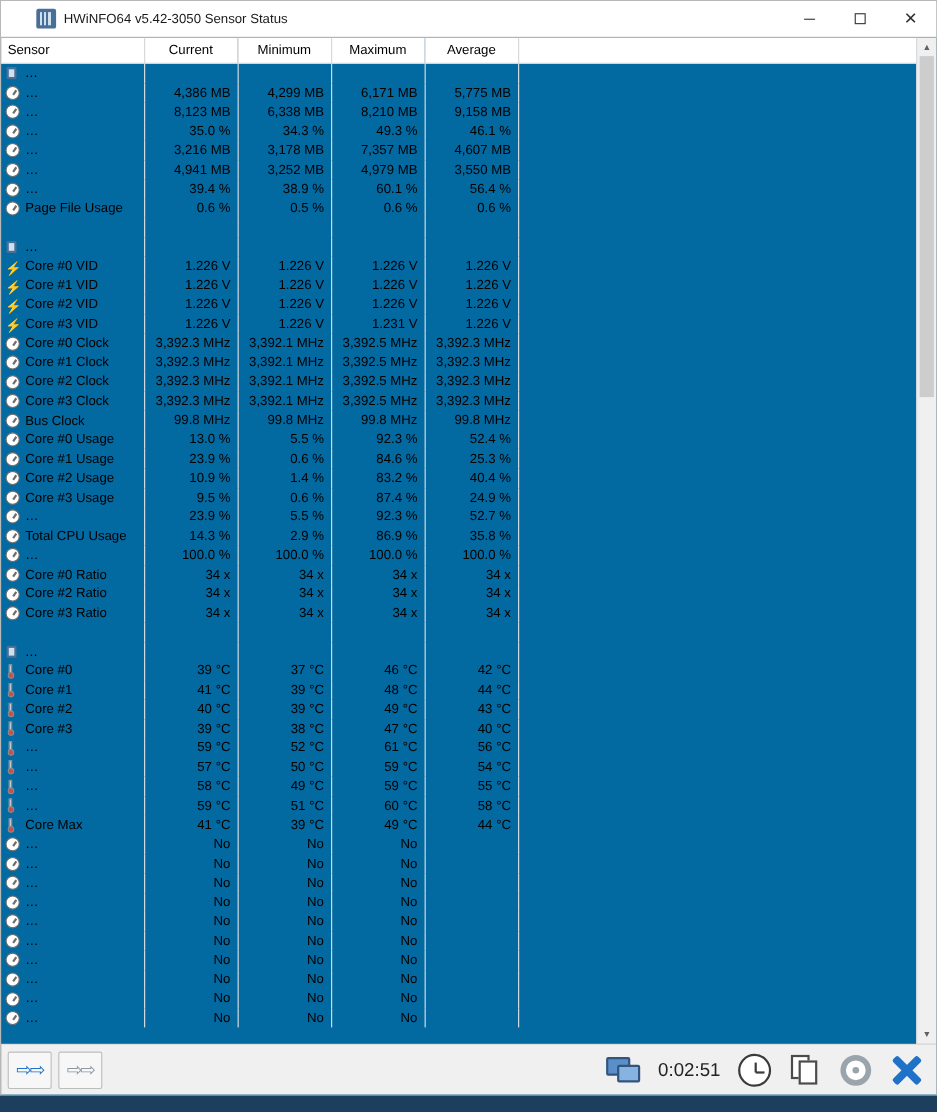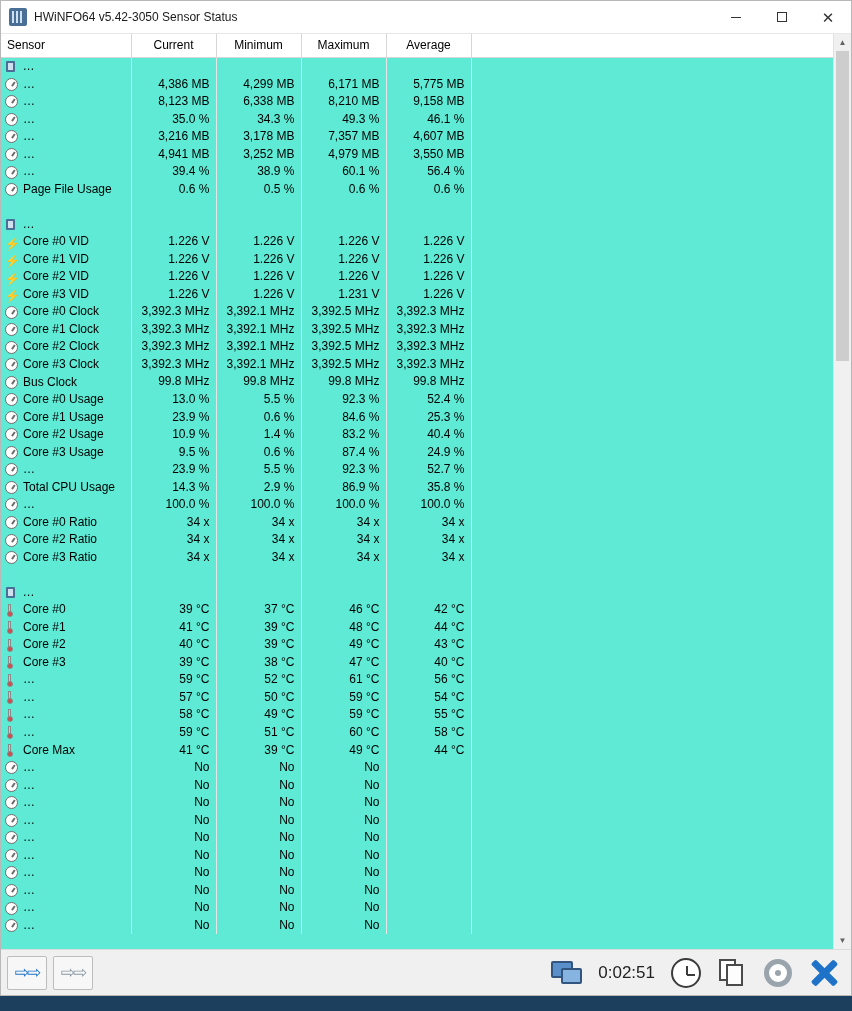--- a/index.html
+++ b/index.html
@@ -14,42 +14,42 @@
   .window{
     position:absolute;left:0;top:0;width:852px;height:996px;
     background:#ffffff;
     border:1px solid #b8b8b8;
     box-sizing:border-box;
     display:flex;flex-direction:column;
   }
   
   .titlebar{
     height:32px;flex:0 0 32px;display:flex;align-items:center;
-    background:#ffffff;border-bottom:1px solid #e8e8e8;
+    background:#ffffff;border-bottom:1px solid #e8e8e8;padding-left:24px;
   }
   .app-icon{
     width:18px;height:18px;margin-left:8px;margin-right:7px;
     background:#4a6f96;border-radius:2px;position:relative;flex:0 0 18px;
   }
   .app-icon:before{
     content:"";position:absolute;left:3px;top:3px;width:12px;height:12px;
     background:repeating-linear-gradient(90deg,#cfe0ef 0px,#cfe0ef 2px,#4a6f96 2px,#4a6f96 4px);
   }
   .title-text{font-size:12px;color:#1a1a1a;white-space:nowrap;}
   .win-buttons{margin-left:auto;display:flex;height:32px;}
   .win-btn{
     width:46px;height:32px;display:flex;align-items:center;justify-content:center;
     font-size:12px;color:#333;
   }
   .glyph-min{width:10px;height:1px;background:#333;}
   .glyph-max{width:10px;height:10px;border:1px solid #333;box-sizing:border-box;}
   .glyph-close{font-size:15px;line-height:15px;font-family:"Liberation Sans",sans-serif;}
 
   
-  .content{flex:1 1 auto;display:flex;flex-direction:column;overflow:hidden;background:#5eead4;}
+  .content{flex:1 1 auto;display:flex;flex-direction:column;overflow:hidden;background:#0369a1;}
   .table-area{flex:1 1 auto;display:flex;overflow:hidden;position:relative;}
   .grid{flex:1 1 auto;overflow:hidden;position:relative;}
   table.sensors{border-collapse:collapse;width:836px;table-layout:fixed;}
   table.sensors th{
     font-weight:normal;font-size:12px;
     background:#ffffff;border-bottom:1px solid #d6d6d6;border-right:1px solid #d6d6d6;
     padding:4px 6px 5px 6px;height:20px;box-sizing:border-box;color:#000;
   }
   table.sensors th.sensor-col{text-align:left;}
   table.sensors td{

